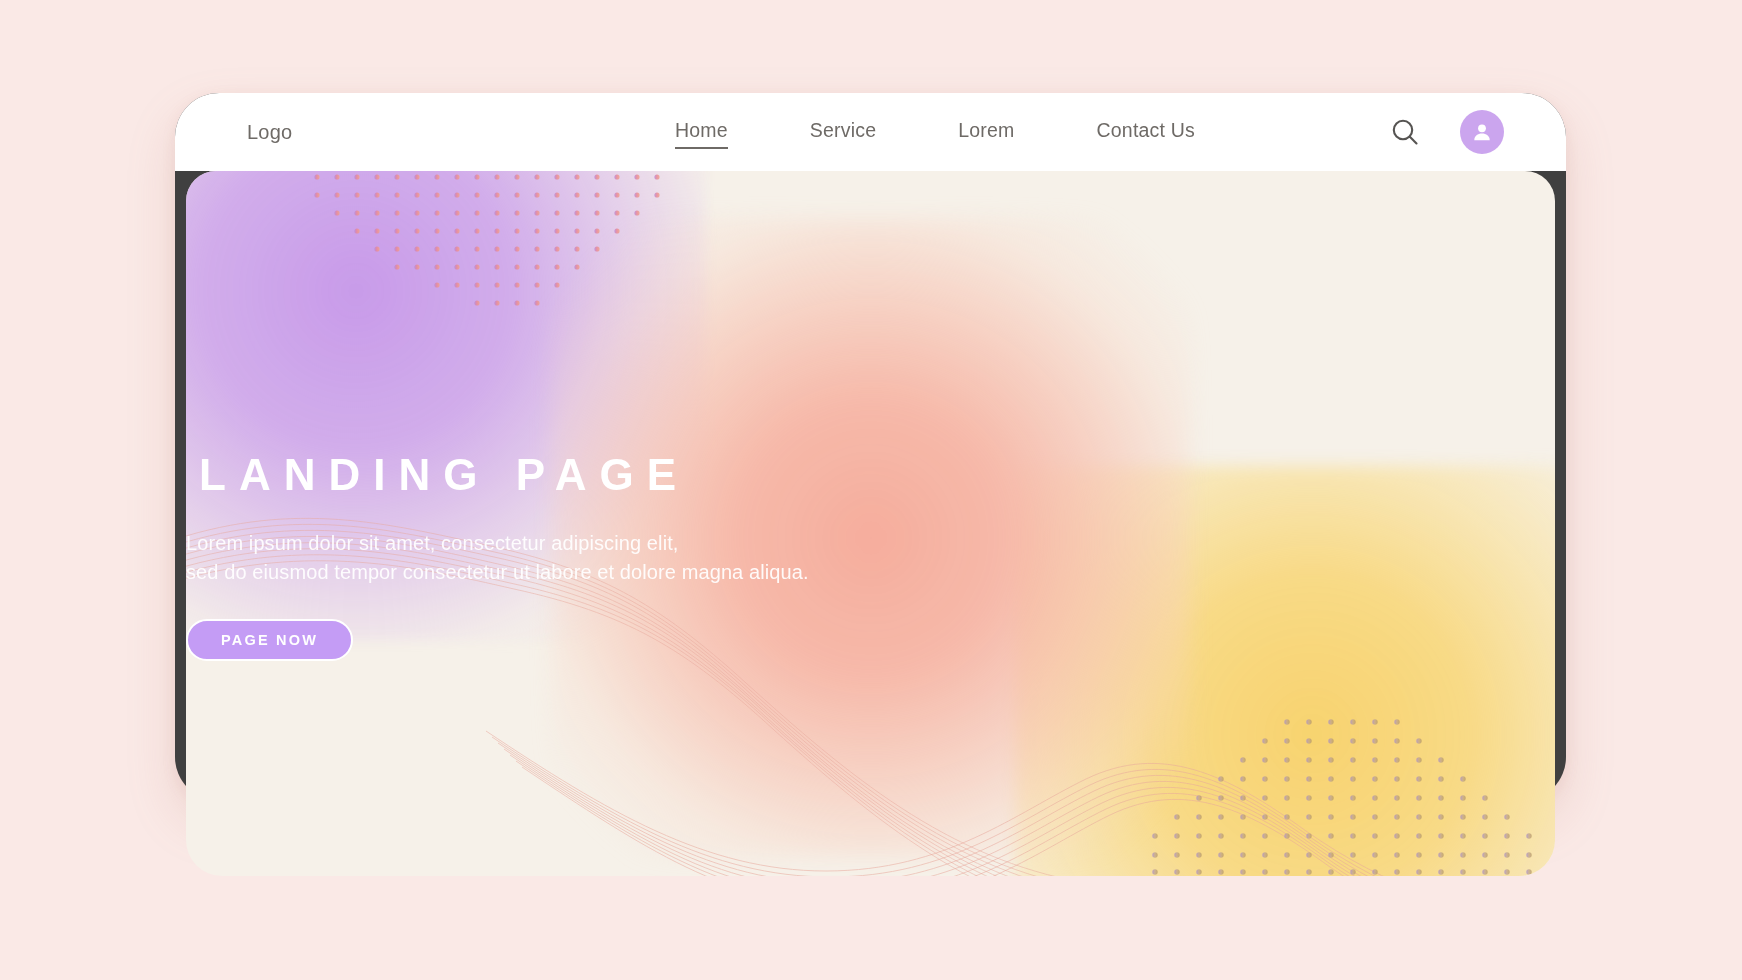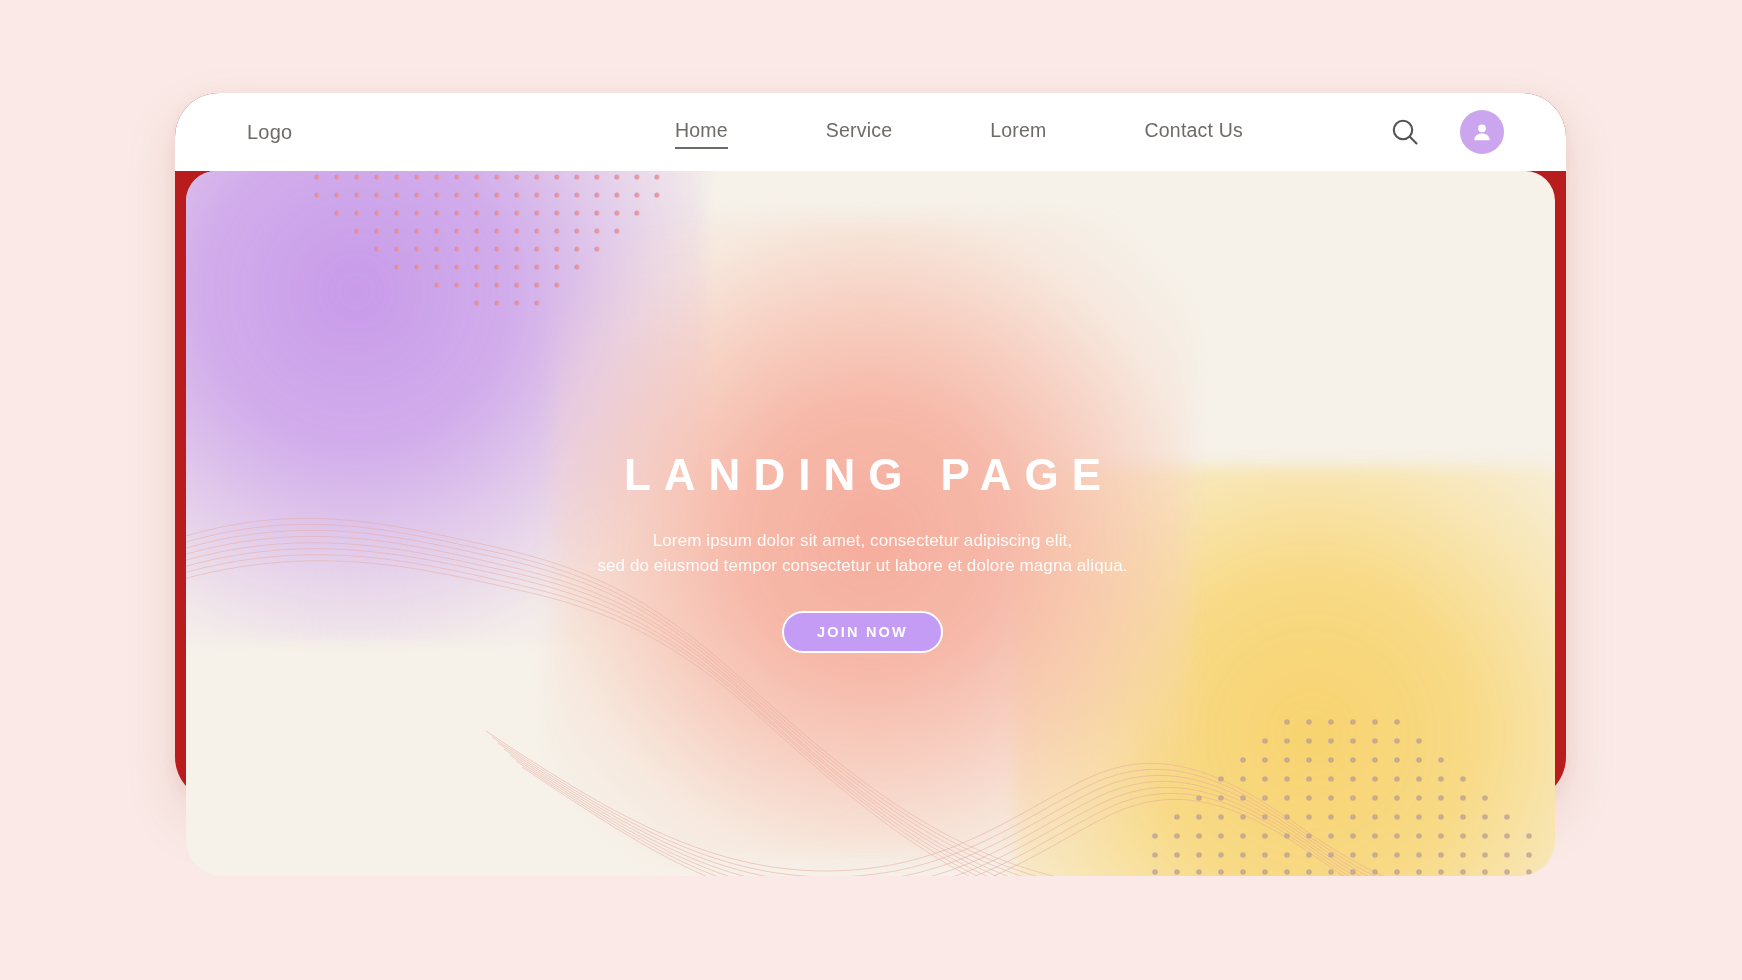--- a/index.html
+++ b/index.html
@@ -16,21 +16,21 @@
     position: relative;
   }
 
   
   .browser-frame {
     position: absolute;
     left: 175px;
     top: 93px;
     width: 1391px;
     height: 708px;
-    background: #b91c1c;
+    background: #404040;
     border-radius: 44px;
     box-shadow: 0 22px 48px rgba(190, 130, 120, 0.22),
                 0 4px 14px rgba(190, 130, 120, 0.12);
   }
 
   
   .navbar {
     position: absolute;
     left: 0;
     top: 0;
@@ -49,21 +49,21 @@
     font-size: 20px;
     color: #6e6a66;
     letter-spacing: 0.2px;
   }
 
   .nav-links {
     position: absolute;
     left: 500px;
     display: flex;
     align-items: center;
-    gap: 16px;
+    gap: 0;
   }
 
   .nav-link {
     font-size: 19.5px;
     color: #6e6a66;
     letter-spacing: 0.2px;
     padding: 4px 0 7px 0;
     margin-right: 82px;
     position: relative;
     white-space: nowrap;
@@ -175,36 +175,35 @@
 
   
   .waves { position: absolute; inset: 0; }
 
   
   .hero-content {
     position: absolute;
     left: 0;
     right: 16px;
     top: 280px;
-    text-align: center;
     z-index: 5;
   }
 
   .hero-title {
     font-size: 44px;
     font-weight: bold;
     color: #ffffff;
     letter-spacing: 13px;
     text-indent: 13px;
     line-height: 1.1;
   }
 
   .hero-sub {
     margin-top: 30px;
-    font-size: 17px;
+    font-size: 20px;
     line-height: 1.45;
     color: rgba(255, 255, 255, 0.92);
     letter-spacing: 0.1px;
   }
 
   .join-btn {
     margin-top: 32px;
     display: inline-block;
     padding: 11px 33px;
     border-radius: 22px;
@@ -554,17 +553,17 @@
         </g>
       </g>
     </svg>
 
     <div class="hero-content">
       <div class="hero-title">LANDING PAGE</div>
       <div class="hero-sub">
         <div>Lorem ipsum dolor sit amet, consectetur adipiscing elit,</div>
         <div>sed do eiusmod tempor consectetur ut labore et dolore magna aliqua.</div>
       </div>
-      <div class="join-btn">JOIN NOW</div>
+      <div class="join-btn">PAGE NOW</div>
     </div>
 
   </div>
 </div>
 
 </body></html>

